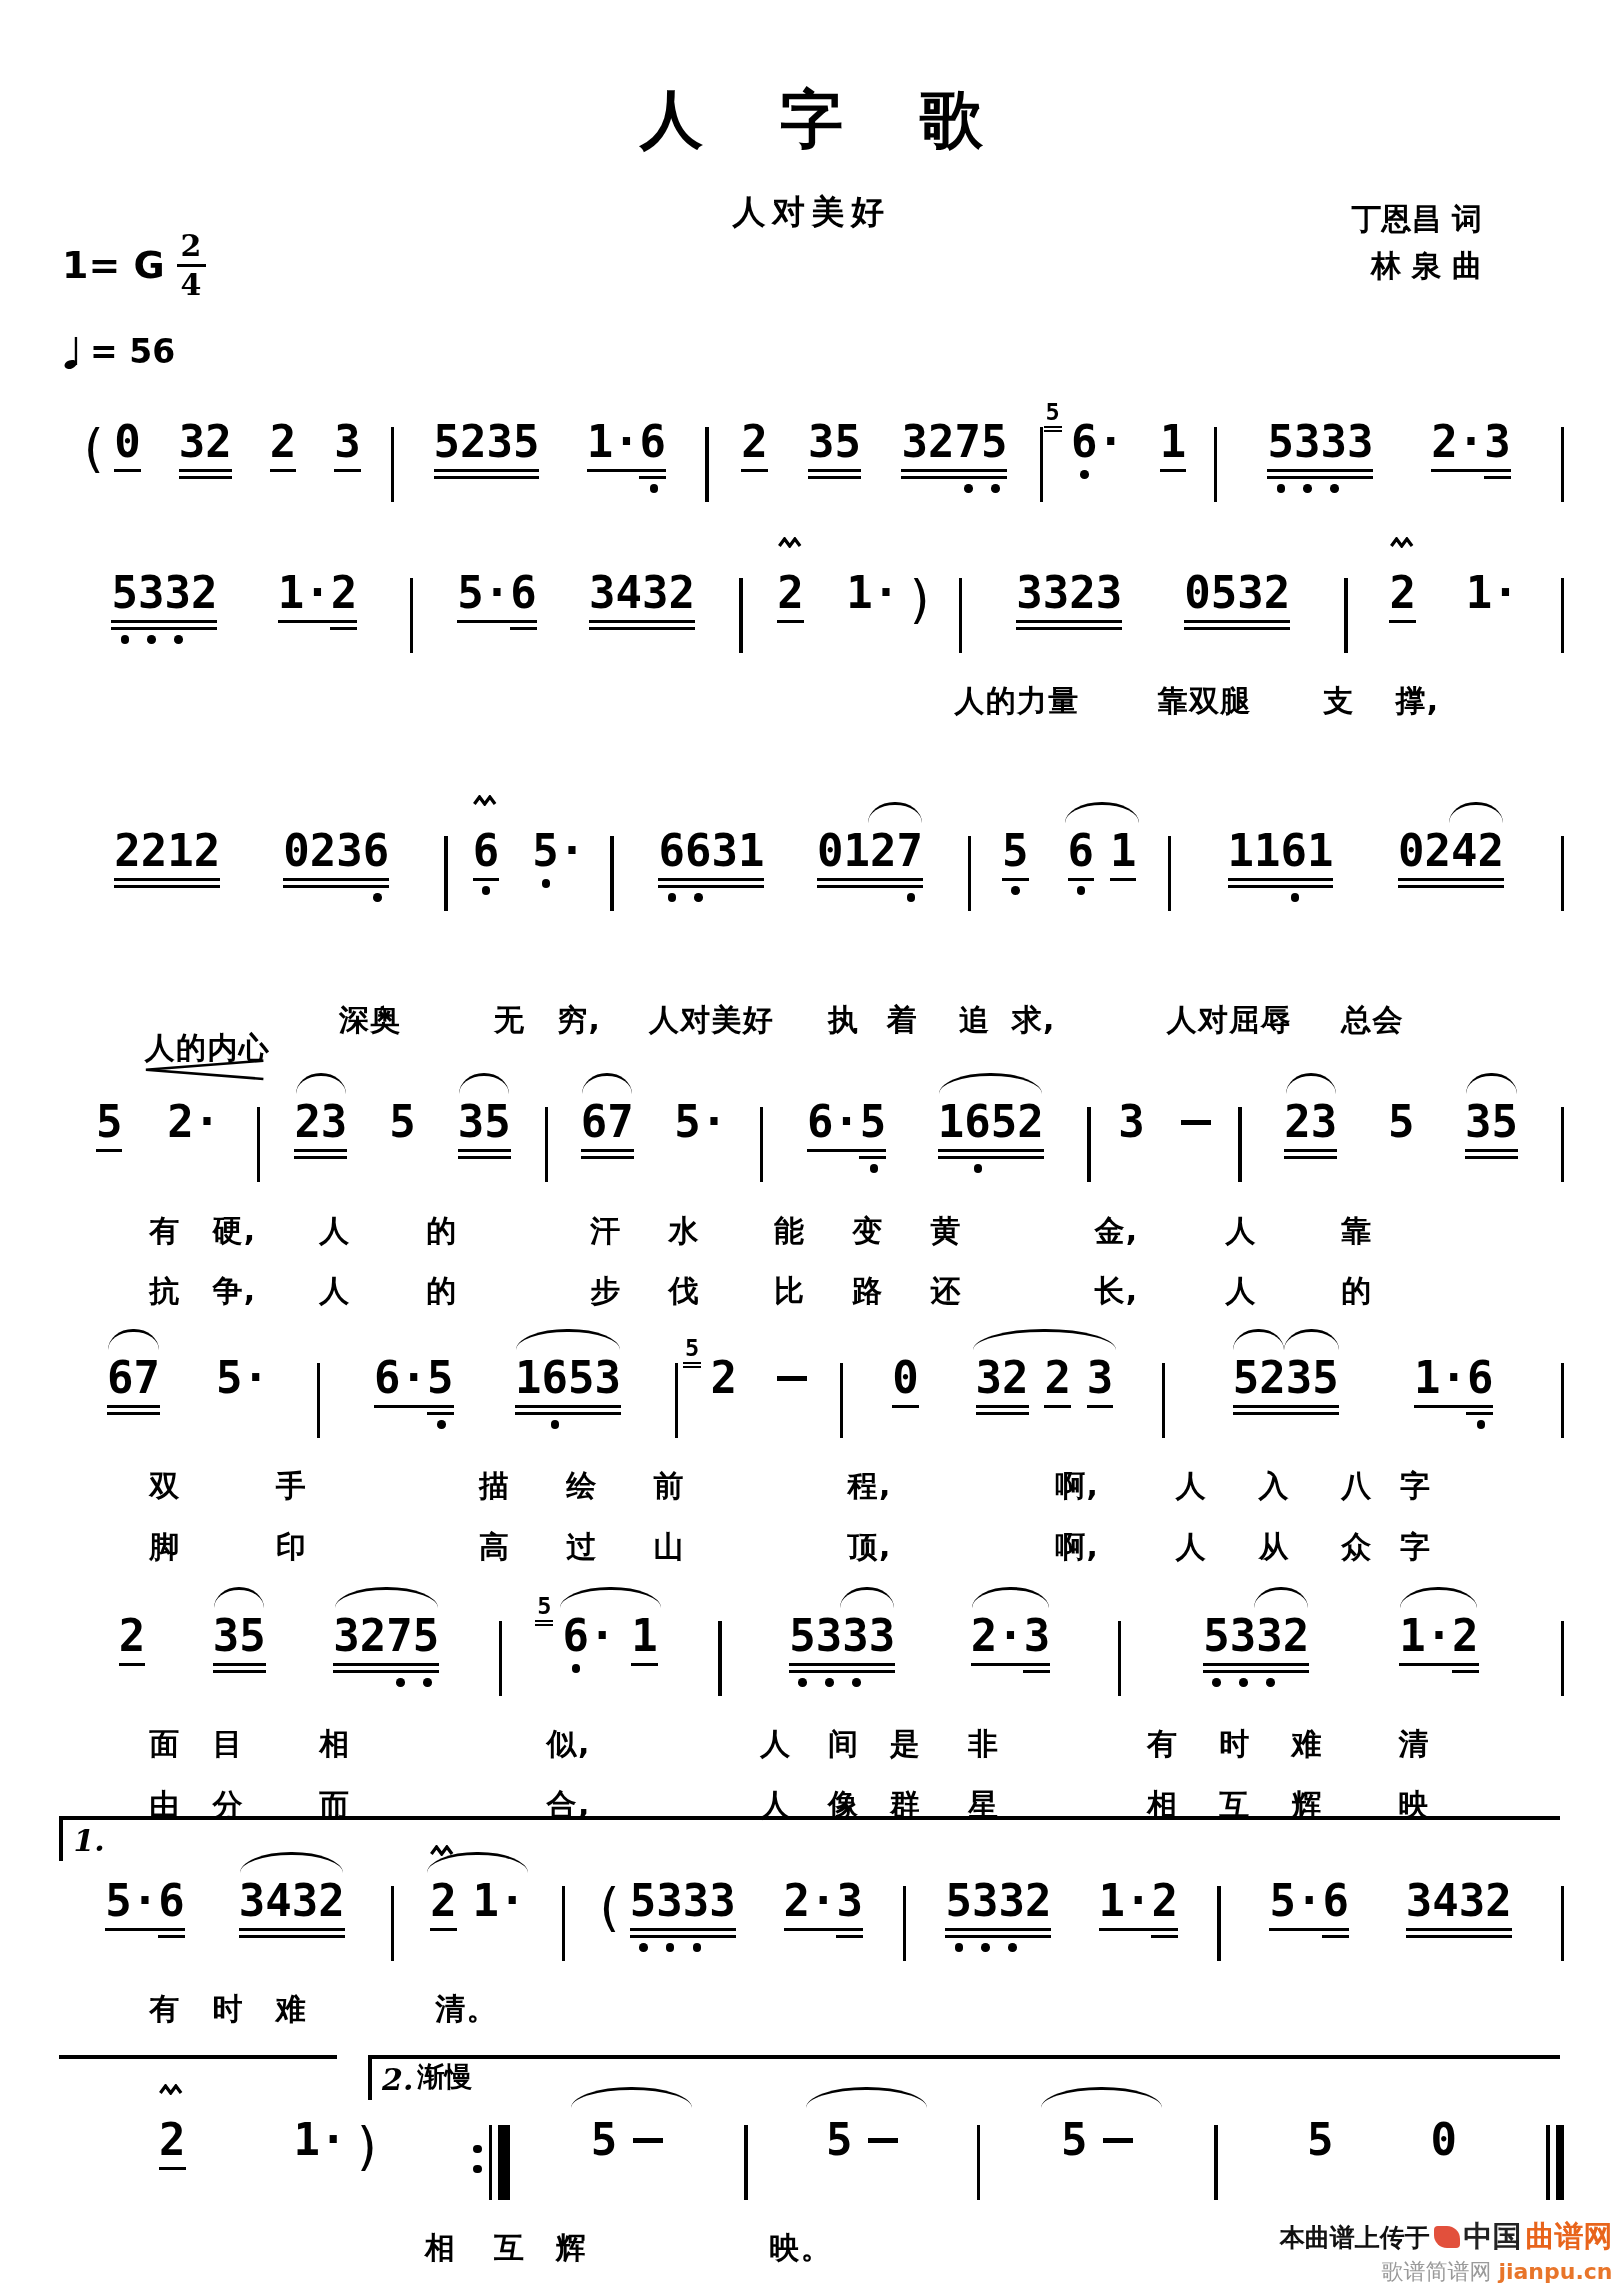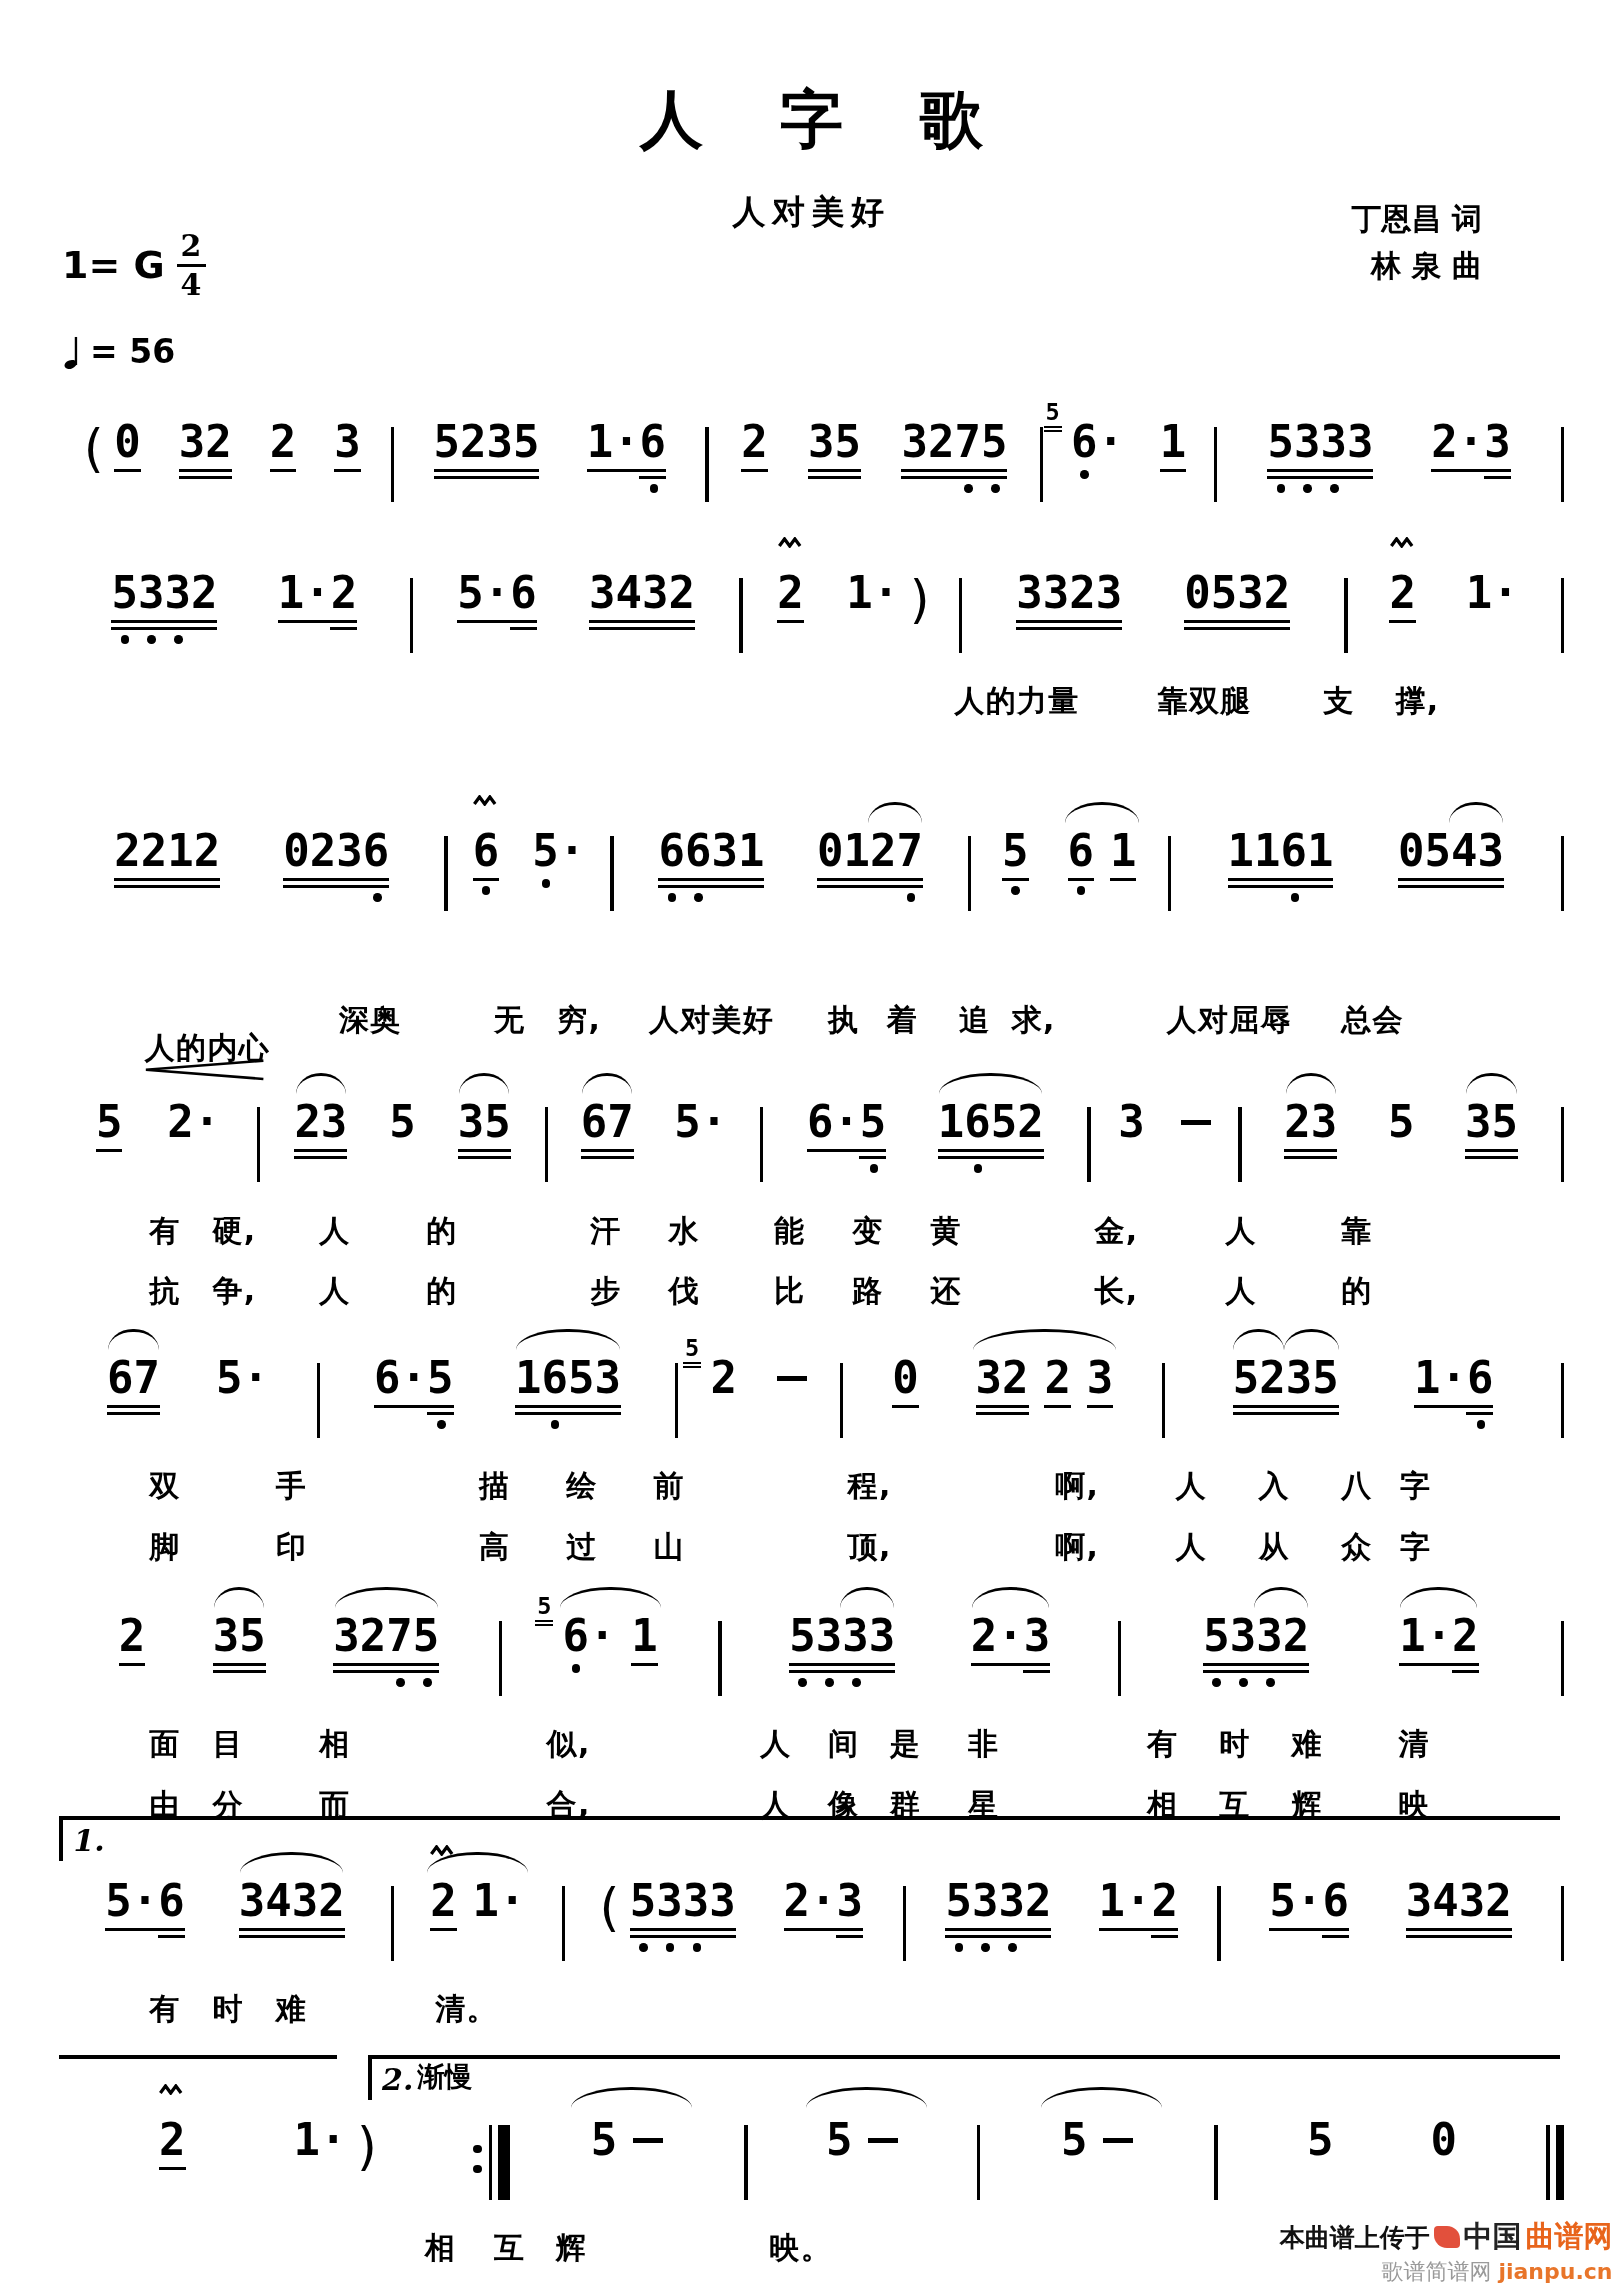--- a/index.html
+++ b/index.html
@@ -423,21 +423,21 @@
               <div class="ul"></div>
               <div class="ul"></div>
               <div class="lo">
                 <span class="dot" style="left: 63px;"></span>
               </div>
             </span>
           </span>
           <span class="tokwrap">
             <span class="tok">
               <div class="arcel r"></div>
-              <div class="dg">0543</div>
+              <div class="dg">0242</div>
               <div class="ul"></div>
               <div class="ul"></div>
             </span>
           </span>
         </div>
         <div class="bar"></div>
       </div>
       <div class="lyr" style="top: 215px;">
         <span class="syl" style="left: 5.7%; margin-top: 28px;">人的内心</span>
         <span class="syl" style="left: 18.6%;">深奥</span>

